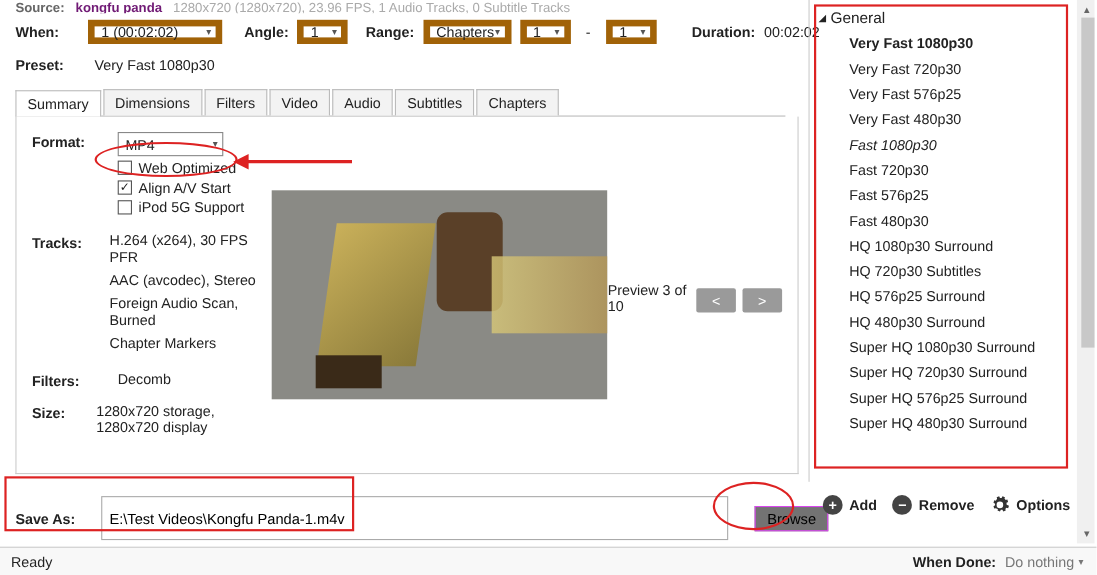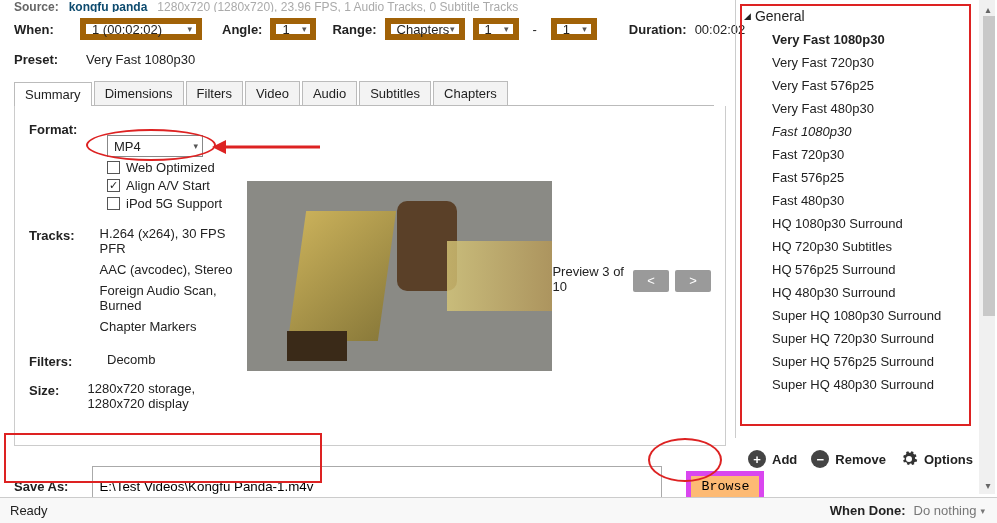--- a/index.html
+++ b/index.html
@@ -31,21 +31,21 @@
   .checked::after { content:"✓"; font-size:11px; }
   .tracks-block .line { margin-bottom:6px;}
   .right-col { flex:1; display:flex; flex-direction:row; align-items:center;margin-top:14px;}
   .preview-img { width:340px; height:190px; background:#8a8a85; position:relative; overflow:hidden;}
   .preview-img .blob { position:absolute; }
   .preview-caption { margin-top:6px; font-size:13px;}
   .nav-btns { display:flex; gap:6px; margin-top:10px;}
   .nav-btn { width:36px; height:22px; background:#9a9a9a; color:#fff; border:none; border-radius:2px; cursor:pointer; font-size:13px; display:inline-flex; align-items:center; justify-content:center;}
   .saveas-row { display:flex; align-items:center; gap:24px; padding: 20px 14px 8px; }
   .saveas-input { flex:1; border:1px solid #aaa; height:40px; padding:0 6px; max-width:570px;}
-  .browse-btn { border:5px solid #d946ef; background:#fdba74; padding:3px 10px; cursor:pointer;font-family:Liberation Mono, monospace; }
+  .browse-btn { border:1px solid #d946ef; background:#737373; padding:3px 10px; cursor:pointer; }
   .red-rect { position:absolute; border:2px solid #d22; pointer-events:none; }
   .red-circle { position:absolute; border:2px solid #d22; border-radius:50%; pointer-events:none;}
   .red-arrow { position:absolute; pointer-events:none;}
   .sidebar { position:absolute; right:22px; top:0; width:240px; height:438px; border-left:1px solid #ccc; padding:8px 0 8px 8px; }
   .sidebar .group-header { font-size:14px; display:flex; align-items:center; gap:4px; cursor:pointer; margin-bottom:4px;}
   .sidebar .tri { font-size:9px;}
   .preset-item { padding:4px 6px 4px 28px; cursor:pointer; font-size:13px;}
   .preset-item.selected { font-weight:bold;}
   .preset-item.italic { font-style:italic;}
   .sidebar-red { position:absolute; border:2px solid #d22; top:4px; left:4px; right:4px; height:422px; pointer-events:none;}
@@ -58,21 +58,21 @@
   .scroll-arrow { position:absolute; right:2px; width:14px; height:14px; font-size:10px; color:#666; display:flex; align-items:center; justify-content:center;}
   .status-bar { position:absolute; bottom:0; left:0; right:0; height:26px; border-top:1px solid #ccc; background:#f8f8f8; display:flex; align-items:center; padding:0 10px; justify-content:space-between;}
   .status-bar .when { display:flex; gap:6px; align-items:center;}
   .dn-combo { border:none; background:transparent; padding:0 2px; display:inline-flex; align-items:center; gap:4px;}
 </style>
 </head>
 <body>
 
 <div class="top-strip">
   <span class="top-source-label">Source:</span>
-  <span style="color:#0c4a6e;font-weight:bold;">kongfu panda</span>
+  <span style="color:#701a75;font-weight:bold;">kongfu panda</span>
   <span style="color:#aaa;">1280x720 (1280x720), 23.96 FPS, 1 Audio Tracks, 0 Subtitle Tracks</span>
 </div>
 
 <div class="title-row">
   <span class="lbl">When:</span>
   <div class="combo title">
       <span>1  (00:02:02)</span>
       <span class="arrow">▾</span>
     </div>
   <span class="lbl-s" style="margin-left:12px;">Angle:</span>
@@ -111,21 +111,21 @@
   <div class="tab">Audio</div>
   <div class="tab">Subtitles</div>
   <div class="tab">Chapters</div>
 </div>
 
 <div class="content">
   <div class="left-col">
      <div class="form-row">
        <span class="flabel">Format:</span>
        <div>
-         <div class="format-combo" style="position:relative;margin-top:15px;">
+         <div class="format-combo" style="position:relative;">
            <span>MP4</span>
            <span class="arrow">▾</span>
          </div>
          <div class="checkbox-row">
             <span class="cbox"></span>
             <span>Web Optimized</span>
           </div>
          <div class="checkbox-row">
             <span class="cbox checked"></span>
             <span>Align A/V Start</span>

